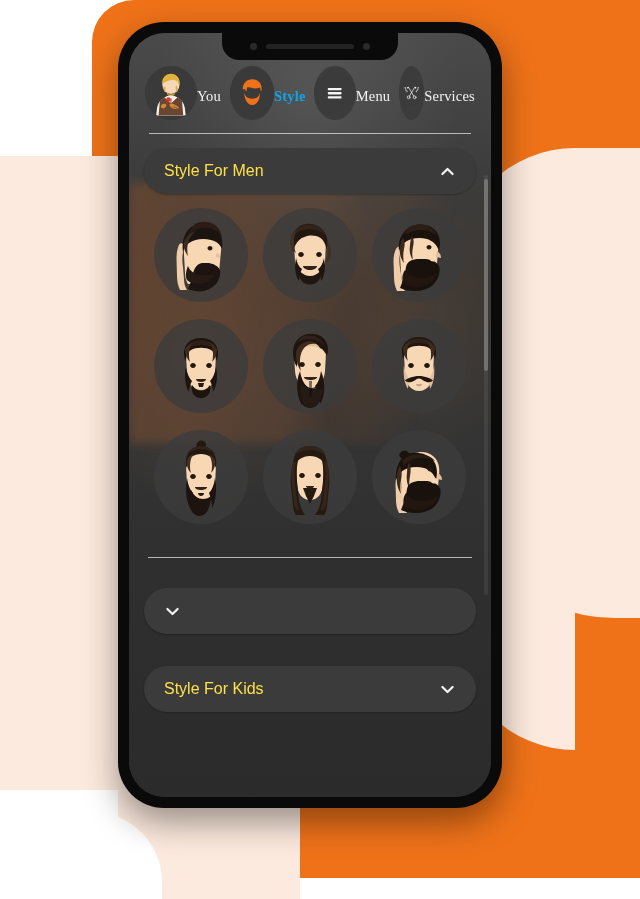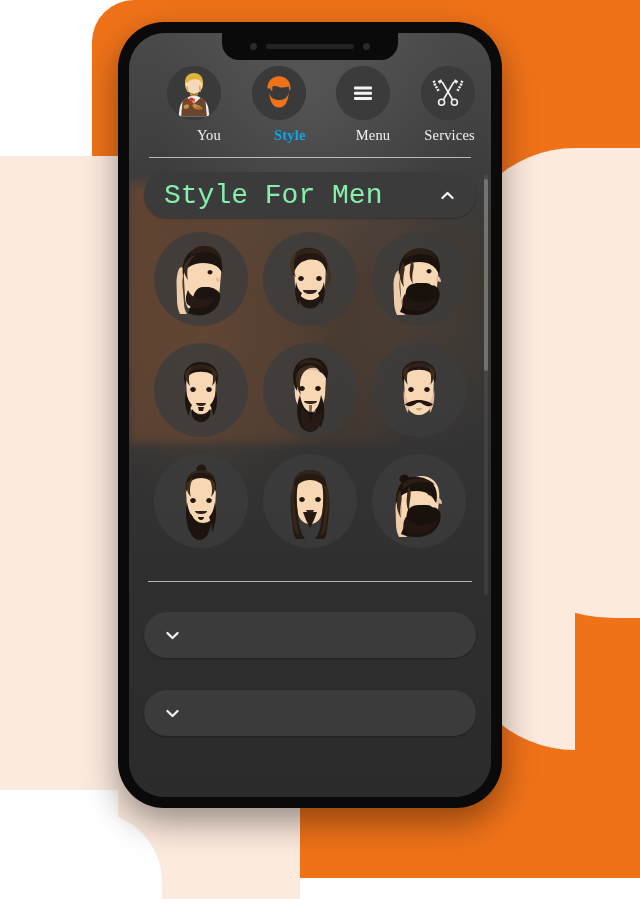--- a/index.html
+++ b/index.html
@@ -75,21 +75,21 @@
   }
   .notch .cam{width:7px;height:7px;border-radius:50%;background:#2a2a2a;}
   .notch .spk{width:88px;height:5px;border-radius:3px;background:#232323;}
 
   
   .topnav{
     position:relative;z-index:10;
     display:flex;justify-content:space-between;align-items:flex-start;
     padding:33px 16px 0 16px;
   }
-  .navitem{display:flex;flex-direction:column;align-items:flex-end;width:76px;cursor:pointer;}
+  .navitem{display:flex;flex-direction:row;align-items:center;width:76px;cursor:pointer;}
   .navcircle{
     width:54px;height:54px;border-radius:50%;
     background:#3a3a3a;
     display:flex;align-items:center;justify-content:center;
     overflow:hidden;position:relative;
   }
   .navcircle.plain{background:#3c3c3c;}
   .navlabel{
     margin-top:7px;font-size:14.5px;color:#f2f2f2;
     font-family:"Liberation Serif", serif;letter-spacing:.2px;
@@ -107,21 +107,21 @@
     position:relative;z-index:10;
     margin:14px 15px 0 15px;
     background:#3b3b3b;
     border-radius:24px;
     height:46px;
     display:flex;align-items:center;justify-content:space-between;
     padding:0 20px;
     cursor:pointer;
     box-shadow:0 1px 2px rgba(0,0,0,.25);
   }
-  .acc-title{font-size:28px;color:#86efac;font-family:Liberation Mono, monospace;}
+  .acc-title{font-size:16px;color:#fde047;font-family:Liberation Sans, sans-serif;}
   .chev{width:17px;height:17px;display:block;}
 
   
   .grid{
     position:relative;z-index:10;
     display:grid;grid-template-columns:repeat(3,1fr);
     row-gap:17px;
     padding:14px 18px 0 18px;
     justify-items:center;
   }
@@ -444,20 +444,21 @@
 
       <div class="acc" style="margin-top:30px;">
         <span>
           <svg class="chev" viewBox="0 0 20 20" aria-hidden="true">
             <path d="M4 7 L10 13 L16 7" stroke="#f2f2f2" stroke-width="2.6" fill="none" stroke-linecap="round" stroke-linejoin="round"></path>
           </svg>
         </span>
       </div>
 
       <div class="acc" style="margin-top:32px;">
+        <span class="acc-title">Style For Kids</span>
         <span>
           <svg class="chev" viewBox="0 0 20 20" aria-hidden="true">
             <path d="M4 7 L10 13 L16 7" stroke="#f2f2f2" stroke-width="2.6" fill="none" stroke-linecap="round" stroke-linejoin="round"></path>
           </svg>
         </span>
       </div>
 
       <div class="scrollbar"></div>
       <div class="scrollthumb"></div>
 

